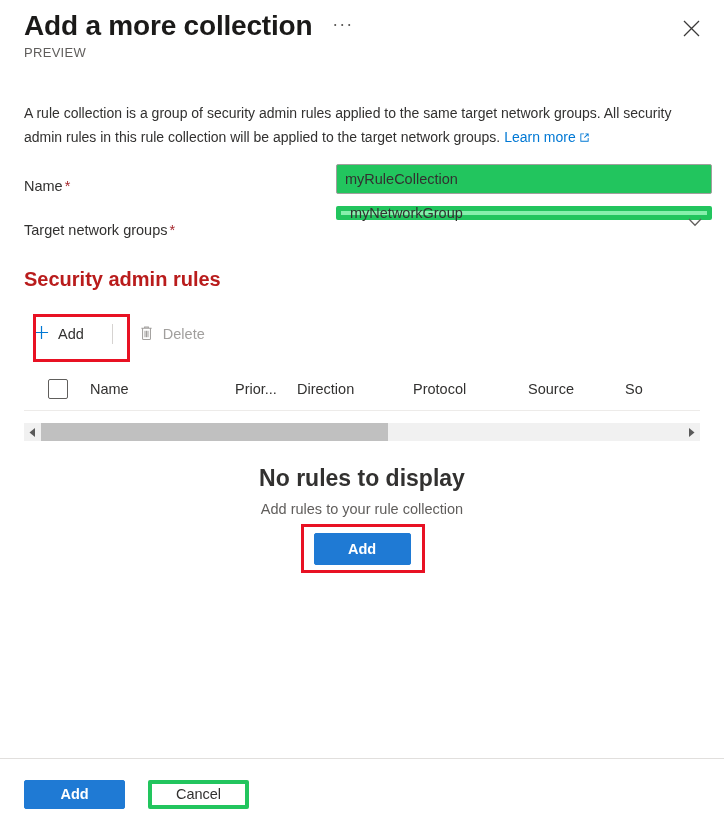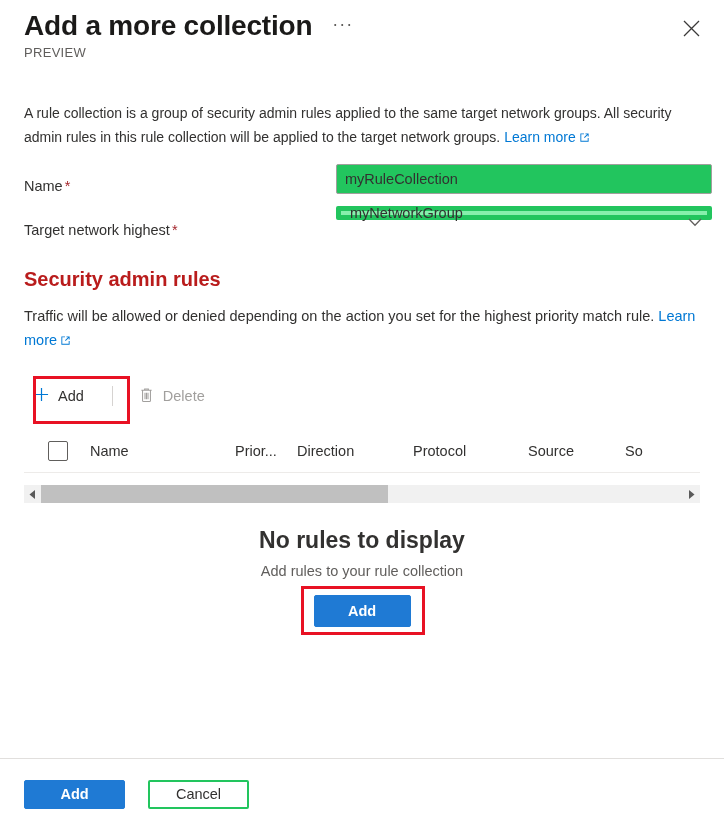--- a/index.html
+++ b/index.html
@@ -326,21 +326,21 @@
     border-radius: 2px;
     font-family: inherit;
     font-size: 14.5px;
     font-weight: 600;
     width: 101px; height: 29px;
     cursor: pointer;
   }
   .btn-footer-default {
     background: #ffffff;
     color: #323130;
-    border: 2px solid #22c55e;
+    border: 4px solid #22c55e;
     border-radius: 2px;
     font-family: inherit;
     font-size: 14.5px;
     width: 101px; height: 29px;
     cursor: pointer;
   }
 </style>
 </head>
 <body>
 
@@ -365,41 +365,35 @@
           <path d="M7 1.5 h3.5 v3.5 h-1 v-1.8 L6.2 6.5 l-0.7 -0.7 L8.8 2.5 H7 z" fill="#0078d4"></path>
         </svg></span>
   </p>
 
   <div class="form-row">
     <div class="field-label"><span>Name</span><span class="req-star">*</span></div>
     <input class="text-input" type="text" value="myRuleCollection" style="">
   </div>
 
   <div class="form-row second">
-    <div class="field-label"><span>Target network highest</span><span class="req-star">*</span></div>
+    <div class="field-label"><span>Target network groups</span><span class="req-star">*</span></div>
     <div class="select-wrap">
       <div class="select-box">
         <span>myNetworkGroup</span>
       </div>
       <span class="chevron">
         <svg width="14" height="9" viewBox="0 0 14 9" aria-hidden="true">
           <path d="M1 1 L7 7.3 L13 1" stroke="#605e5c" stroke-width="1.25" fill="none"></path>
         </svg>
       </span>
     </div>
   </div>
 
   <h2 class="section-title">Security admin rules</h2>
 
-  <p class="section-text">
-    <span>Traffic will be allowed or denied depending on the action you set for the highest priority match rule. </span><a class="link">Learn more</a><span class="ext-icon"><svg width="11" height="11" viewBox="0 0 12 12" aria-hidden="true">
-          <path d="M1.5 1.5 h4 v1 h-3 v7 h7 v-3 h1 v4 h-9 z" fill="#0078d4"></path>
-          <path d="M7 1.5 h3.5 v3.5 h-1 v-1.8 L6.2 6.5 l-0.7 -0.7 L8.8 2.5 H7 z" fill="#0078d4"></path>
-        </svg></span>
-  </p>
 
   <div class="command-bar">
     <button class="cmd-btn">
       <span>
         <svg width="15" height="15" viewBox="0 0 16 16" aria-hidden="true">
           <path d="M8 1 V15 M1 8 H15" stroke="#0078d4" stroke-width="1.3" fill="none"></path>
         </svg>
       </span>
       <span>Add</span>
     </button>

